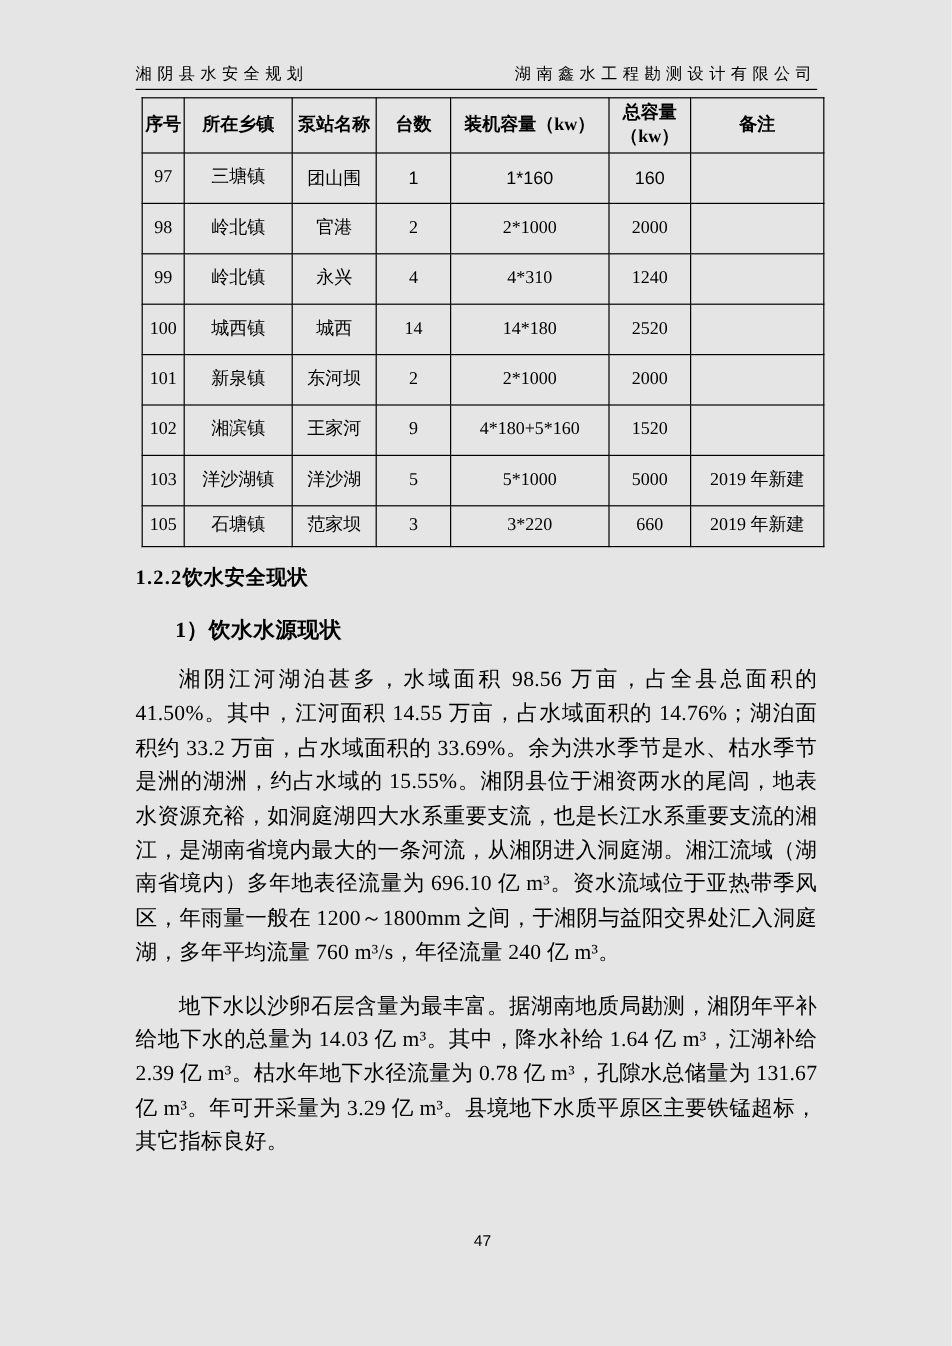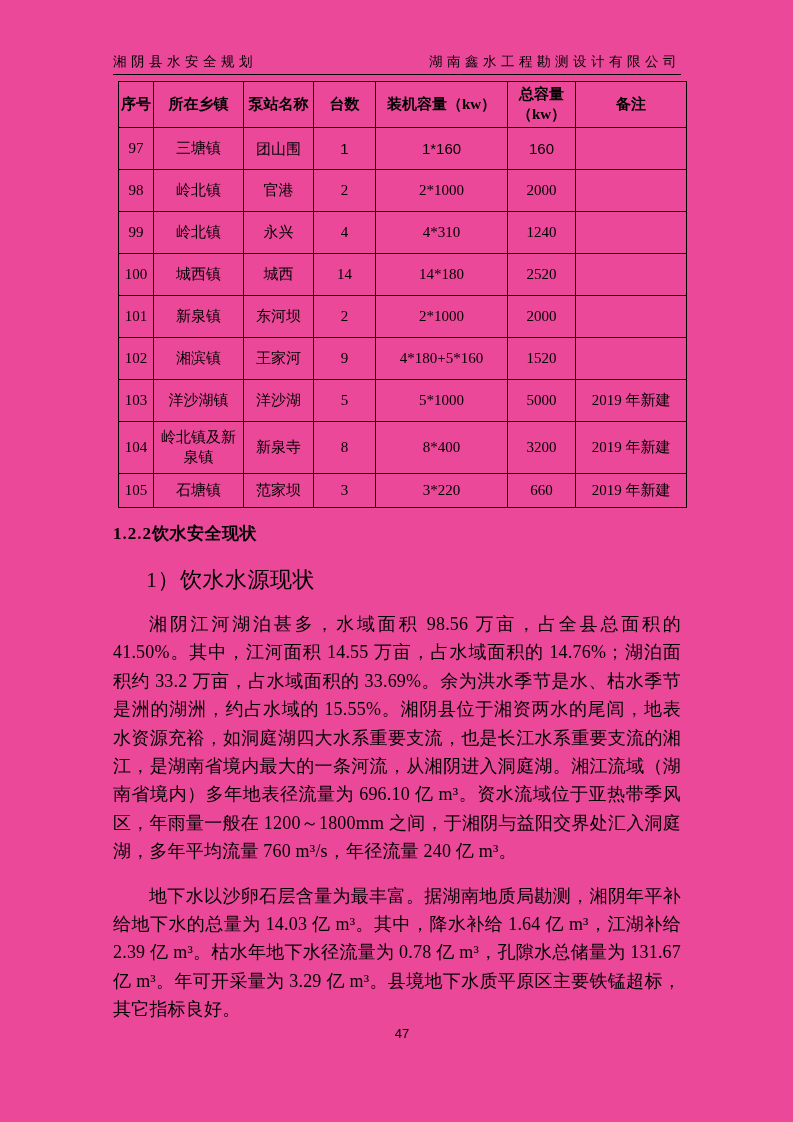--- a/index.html
+++ b/index.html
@@ -2,21 +2,21 @@
 <html lang="zh"><head>
 <meta charset="utf-8">
 <style>
   * { margin: 0; padding: 0; box-sizing: border-box; }
   html, body { background: #ffffff; }
   .page {
     position: relative;
     width: 793px;
     height: 1122px;
     margin: 0 auto;
-    background: #ec4899;
+    background: #e5e5e5;
     color: #000000;
     font-family: "Liberation Serif", "DejaVu Serif", serif;
     outline: 1px solid #e3e3e3;
     overflow: hidden;
   }
   
   .doc-header {
     margin: 53px 112px 0 113px;
     display: flex;
     justify-content: space-between;
@@ -74,22 +74,22 @@
   .section-heading {
     margin: 14px 112px 0 113px;
     font-size: 17px;
     font-weight: bold;
     letter-spacing: 0.5px;
   }
   .section-heading .num { letter-spacing: 1px; }
   .sub-heading {
     margin: 20px 112px 0 113px;
     text-indent: 33px;
-    font-size: 22px;
-    font-weight: normal;
+    font-size: 18px;
+    font-weight: bold;
     letter-spacing: 0.5px;
   }
   .body-para {
     margin: 15px 112px 0 113px;
     font-size: 18px;
     line-height: 28.4px;
     text-align: justify;
     text-indent: 2em;
     letter-spacing: 0.2px;
   }
@@ -193,29 +193,20 @@
       </tr>
       <tr>
         <td>103</td>
         <td>洋沙湖镇</td>
         <td>洋沙湖</td>
         <td>5</td>
         <td>5*1000</td>
         <td>5000</td>
         <td>2019 年新建</td>
       </tr>
-      <tr class="tall">
-        <td>104</td>
-        <td>岭北镇及新泉镇</td>
-        <td>新泉寺</td>
-        <td>8</td>
-        <td>8*400</td>
-        <td>3200</td>
-        <td>2019 年新建</td>
-      </tr>
       <tr class="short">
         <td>105</td>
         <td>石塘镇</td>
         <td>范家坝</td>
         <td>3</td>
         <td>3*220</td>
         <td>660</td>
         <td>2019 年新建</td>
       </tr>
     </tbody>

